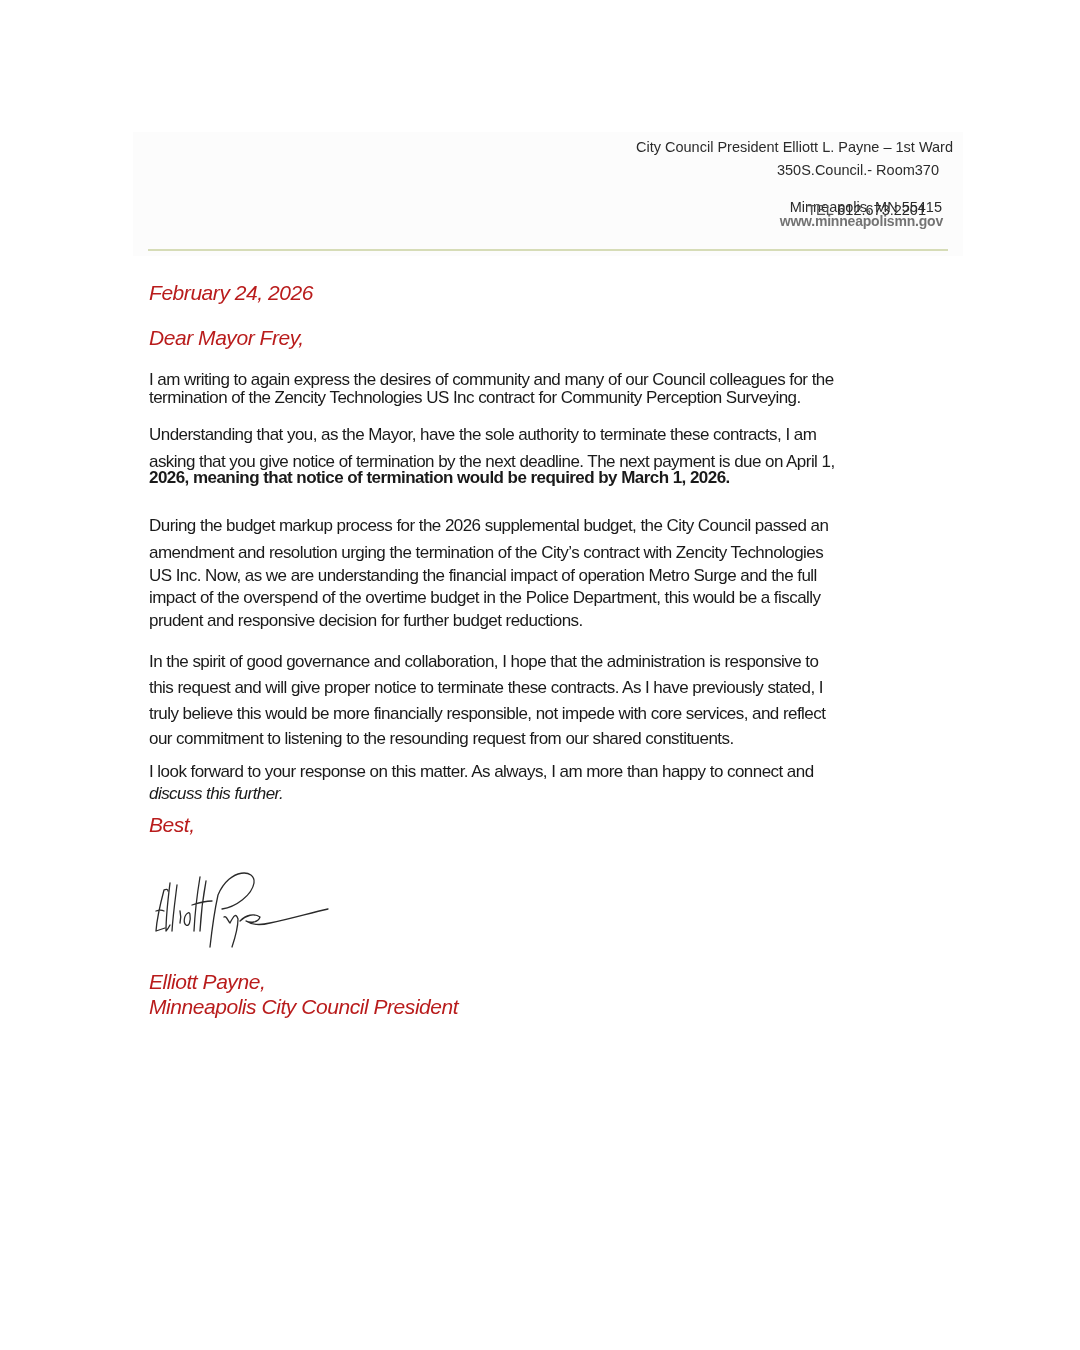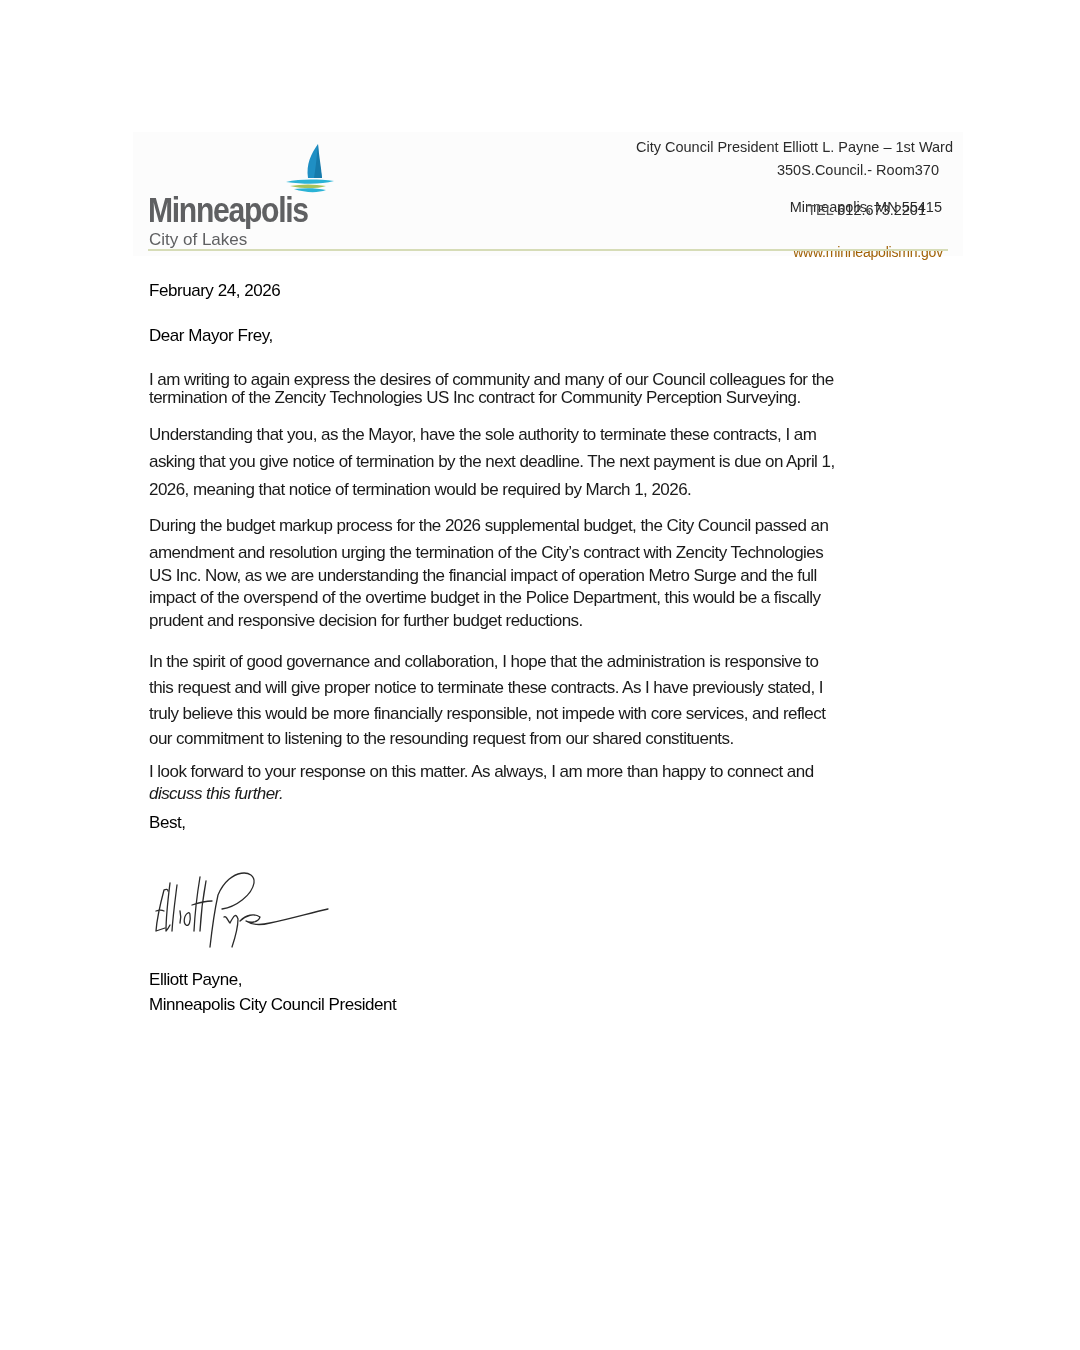--- a/index.html
+++ b/index.html
@@ -11,46 +11,35 @@
   .logo-word { position: absolute; left: 0; top: 48px; font-family: "Liberation Sans", sans-serif; font-weight: bold; font-size: 35px; color: #5f6062; letter-spacing: -1.5px; transform: scaleX(0.86); transform-origin: left top; white-space: nowrap; }
   .logo-tag { position: absolute; left: 1px; top: 88px; font-size: 17px; color: #5f6062; white-space: nowrap; }
 
   .contact { position: absolute; right: 5px; top: 4px; text-align: right; font-size: 14.5px; color: #2b2b2b; line-height: 1; }
   .contact div { position: absolute; right: 0; white-space: nowrap; }
   .c1 { top: 4px; right: 0 !important; }
   .c2 { top: 27px; right: 14px !important; }
   .c3 { top: 64px; right: 11px !important; }
   .c4 { top: 67px; right: 27px !important; }
   .c4 .tel { color: #555; text-align: center; }
-  .c5 { top: 109px; right: 10px !important; font-weight: normal; color: #a16207; font-size: 14px; letter-spacing: -0.2px; }
+  .c5 { top: 78px; right: 10px !important; font-weight: bold; color: #737373; font-size: 14px; letter-spacing: -0.2px; }
   .contact-wrap { position: absolute; right: 5px; top: 0; width: 360px; height: 120px; }
 
   .rule { position: absolute; left: 148px; top: 249px; width: 800px; height: 2px; background: #d6dcb7; }
 
-  .body-text { position: absolute; left: 149px; font-size: 17px; color: #000000; white-space: nowrap; letter-spacing: -0.45px; }
+  .body-text { position: absolute; left: 149px; font-size: 21px; color: #b91c1c; white-space: nowrap; letter-spacing: -0.45px; font-style: italic; }
   .para { position: absolute; left: 149px; width: 800px; font-size: 17px; color: #1a1a1a; }
   .para div { position: absolute; left: 0; white-space: nowrap; letter-spacing: -0.55px; }
 
   .signature { position: absolute; left: 150px; top: 855px; width: 185px; height: 100px; }
 </style>
 </head>
 <body>
 
 <div class="letterhead">
-  <div class="logo">
-    <svg class="logo-mark" viewBox="0 0 60 58">
-      <path d="M40 2 C33 12 28 22 30 36 L44 36 C42 24 40 14 40 2 Z" fill="#1f8fc4"></path>
-      <path d="M40 2 C41 14 43 24 44 36 L36 36 C38 24 39 12 40 2 Z" fill="#167aab"></path>
-      <path d="M8 40 C22 37 38 37 56 39 C44 42 30 43 8 40 Z" fill="#2bb3d6"></path>
-      <path d="M12 44 C24 42 36 42 48 44 C38 47 26 47 12 44 Z" fill="#a8c35a"></path>
-      <path d="M16 47 C28 46 38 46 48 48 C40 51 28 51 16 47 Z" fill="#2bb3d6"></path>
-    </svg>
-    <div class="logo-word">Minneapolis</div>
-    <div class="logo-tag">City of Lakes</div>
-  </div>
 
   <div class="contact-wrap">
     <div class="contact">
       <div class="c1">City Council President Elliott L. Payne – 1st Ward</div>
       <div class="c2">350S.Council.- Room370</div>
       <div class="c3">Minneapolis, MN 55415</div>
       <div class="c4"><span class="tel">TEL</span> <span>612.673.2201</span></div>
       <div class="c5">www.minneapolismn.gov</div>
     </div>
   </div>
@@ -59,21 +48,21 @@
 <div class="rule"></div>
 
 <div class="body-text" style="top:281px;">February 24, 2026</div>
 <div class="body-text" style="top:326px;">Dear Mayor Frey,</div>
 
 <div class="para" style="top:370px;">
   <div style="top:0px;">I am writing to again express the desires of community and many of our Council colleagues for the</div>
   <div style="top:18px;">termination of the Zencity Technologies US Inc contract for Community Perception Surveying.</div>
   <div style="top:55px;">Understanding that you, as the Mayor, have the sole authority to terminate these contracts, I am</div>
   <div style="top:82px;">asking that you give notice of termination by the next deadline. The next payment is due on April 1,</div>
-  <div style="top:110px;">2026, meaning that notice of termination would be required by March 1, 2026.</div>
+  <div style="top:98px;font-weight:bold;">2026, meaning that notice of termination would be required by March 1, 2026.</div>
 </div>
 
 <div class="para" style="top:516px;">
   <div style="top:0px;">During the budget markup process for the 2026 supplemental budget, the City Council passed an</div>
   <div style="top:27px;">amendment and resolution urging the termination of the City’s contract with Zencity Technologies</div>
   <div style="top:50px;">US Inc. Now, as we are understanding the financial impact of operation Metro Surge and the full</div>
   <div style="top:72px;">impact of the overspend of the overtime budget in the Police Department, this would be a fiscally</div>
   <div style="top:95px;">prudent and responsive decision for further budget reductions.</div>
 </div>
 

